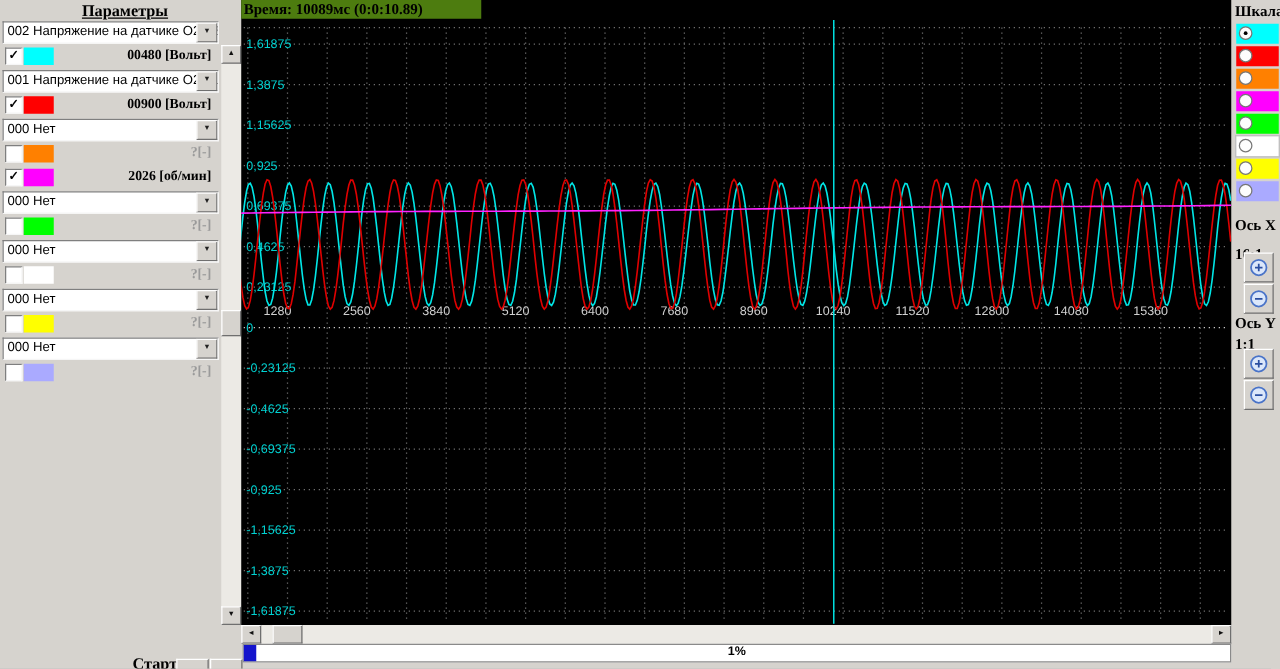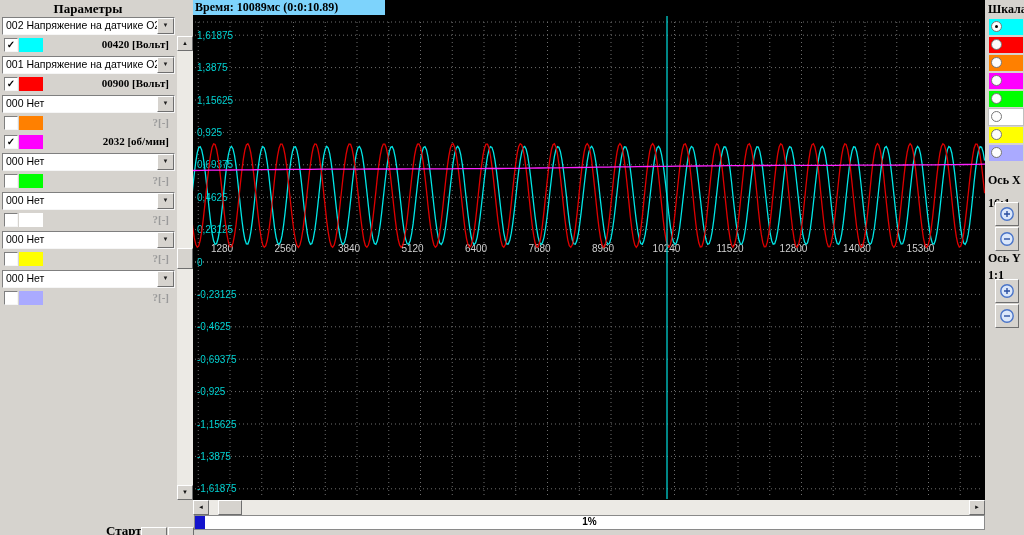--- a/index.html
+++ b/index.html
@@ -1,20 +1,20 @@
 <!DOCTYPE html>
 <html><head>
 <meta charset="utf-8">
 <style>
   html,body{margin:0;padding:0;}
   #app{position:relative;width:1024px;height:535px;background:#d6d3ce;overflow:hidden;
        font-family:"Liberation Sans",sans-serif;color:#000;}
   
-  .left-title{position:absolute;left:0;top:1px;width:176px;text-align:center;
-              font:bold 13px "Liberation Serif",serif;}
+  .left-title{position:absolute;left:12px;top:1px;width:176px;text-align:center;
+              font:bold 13px "Liberation Serif",serif;text-decoration:underline;}
   #params{position:absolute;left:2px;top:17px;width:173px;}
   .param-block{position:relative;}
   .combo{position:relative;height:15px;background:#fff;border:1px solid;
          border-color:#7f7f7f #f6f6f6 #f6f6f6 #7f7f7f;margin-bottom:2px;
          padding:1px 17px 0 3px;font-size:10.5px;line-height:13px;
          white-space:nowrap;overflow:hidden;}
   .combo-btn{position:absolute;right:0;top:0;width:15px;height:14px;background:#d6d3ce;
          border:1px solid;border-color:#fff #6f6f6f #6f6f6f #fff;text-align:center;}
   .combo-btn .ar{font-size:6px;line-height:13px;color:#222;display:block;}
   .valrow{position:relative;height:16px;margin-bottom:3px;}
@@ -32,21 +32,21 @@
   .vsb .up{top:0;left:0;} .vsb .down{bottom:0;left:0;}
   .vthumb{position:absolute;left:0;top:212px;width:14px;height:19px;background:#d6d3ce;
         border:1px solid;border-color:#fff #6f6f6f #6f6f6f #fff;}
   .hsb{position:absolute;left:193px;top:500px;width:792px;height:15px;background:#eceae5;}
   .hsb .lft{left:0;top:0;} .hsb .rgt{right:0;top:0;}
   .hthumb{position:absolute;left:25px;top:0;width:22px;height:13px;background:#d6d3ce;
         border:1px solid;border-color:#fff #6f6f6f #6f6f6f #fff;}
   
   #chart{position:absolute;left:193px;top:0;width:792px;height:500px;background:#000;}
   #plot{position:absolute;left:0;top:0;}
-  .time-hdr{position:absolute;left:0;top:0;width:190px;height:15px;background:#7dd3fc;
+  .time-hdr{position:absolute;left:0;top:0;width:190px;height:15px;background:#4d7c0f;
         font:bold 12px/15px "Liberation Serif",serif;padding-left:2px;z-index:2;}
   
   .progress{position:absolute;left:194px;top:515px;width:789px;height:13px;background:#fff;
         border:1px solid #8a8a8a;}
   .pfill{position:absolute;left:0;top:0;bottom:0;}
   .ptext{position:absolute;left:0;right:0;top:0;text-align:center;
         font:bold 10px/12px "Liberation Sans",sans-serif;}
   
   .right-title{position:absolute;left:988px;top:2px;width:36px;text-align:center;
         font:bold 12px "Liberation Serif",serif;}
@@ -74,21 +74,21 @@
 
   <div class="left-title">Параметры</div>
   <div id="params">
       <div class="param-block">
         <div class="combo"><span class="combo-text">002 Напряжение на датчике O2 B2 S</span><span class="combo-btn">
             <span class="ar">▼</span>
           </span></div>
         <div class="valrow">
           <span class="cb">✓</span>
           <span class="swatch" style="background: rgb(0, 255, 255);"></span>
-          <span class="pval">00420 [Вольт]</span>
+          <span class="pval">00480 [Вольт]</span>
         </div>
       </div>
       <div class="param-block">
         <div class="combo"><span class="combo-text">001 Напряжение на датчике O2 B1 S</span><span class="combo-btn">
             <span class="ar">▼</span>
           </span></div>
         <div class="valrow">
           <span class="cb">✓</span>
           <span class="swatch" style="background: rgb(255, 0, 0);"></span>
           <span class="pval">00900 [Вольт]</span>
@@ -101,21 +101,21 @@
         <div class="valrow">
           <span class="cb"></span>
           <span class="swatch" style="background: rgb(255, 128, 0);"></span>
           <span class="pval na">?[-]</span>
         </div>
       </div>
       <div class="param-block">
         <div class="valrow">
           <span class="cb">✓</span>
           <span class="swatch" style="background: rgb(255, 0, 255);"></span>
-          <span class="pval">2032 [об/мин]</span>
+          <span class="pval">2026 [об/мин]</span>
         </div>
       </div>
       <div class="param-block">
         <div class="combo"><span class="combo-text">000 Нет</span><span class="combo-btn">
             <span class="ar">▼</span>
           </span></div>
         <div class="valrow">
           <span class="cb"></span>
           <span class="swatch" style="background: rgb(0, 255, 0);"></span>
           <span class="pval na">?[-]</span>

